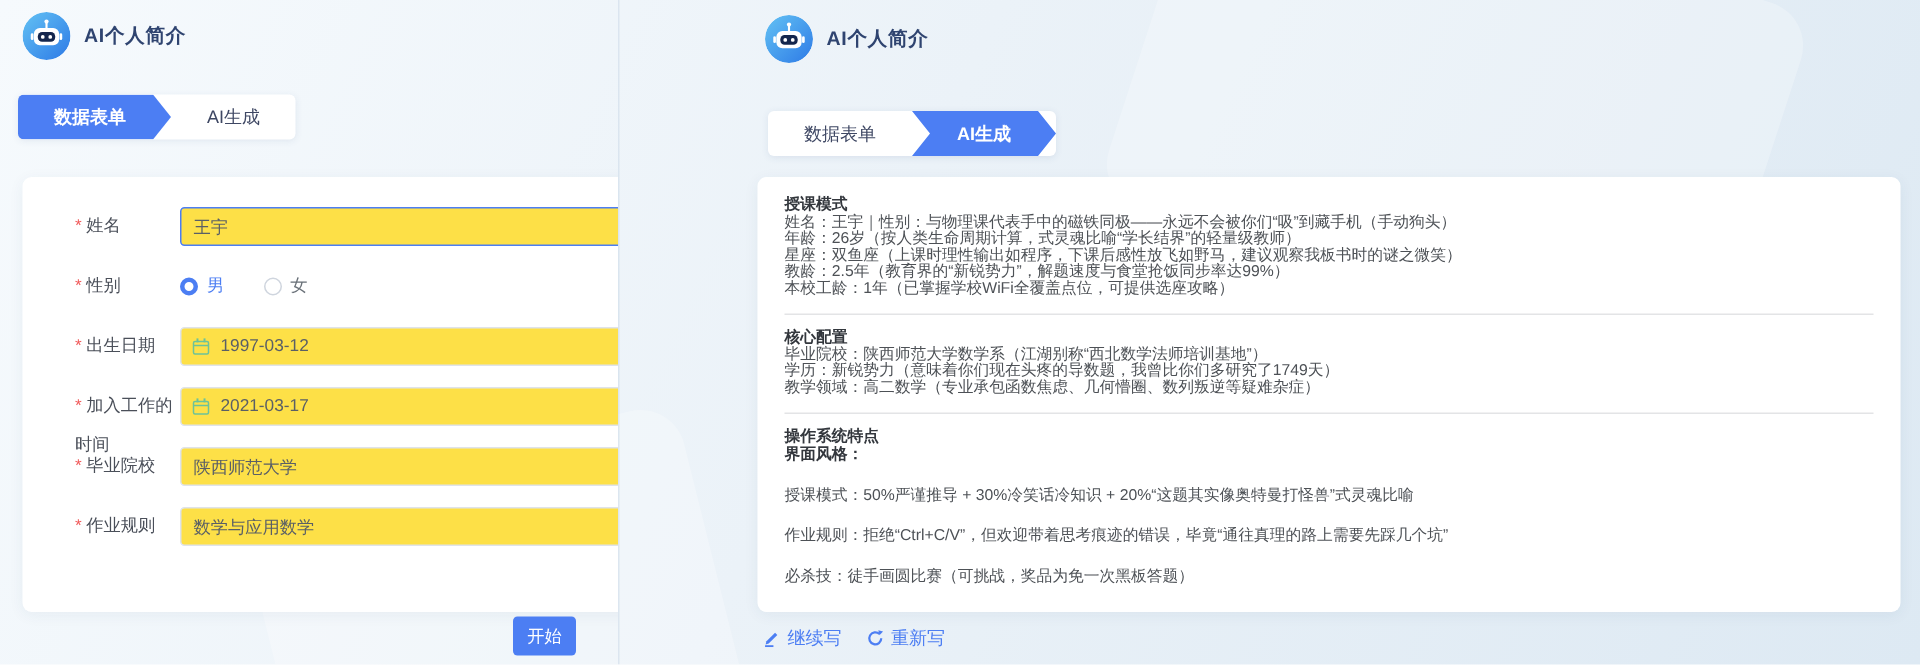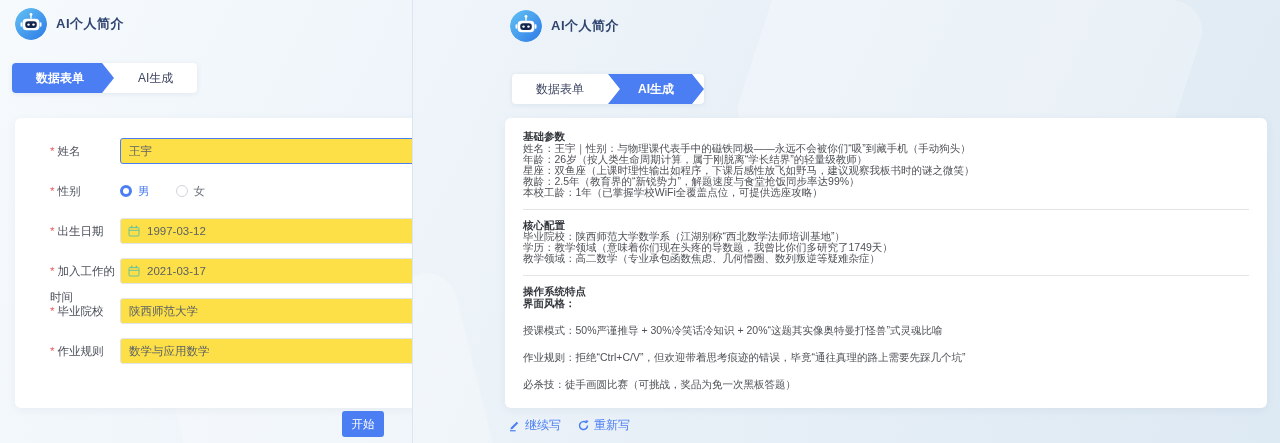--- a/index.html
+++ b/index.html
@@ -203,34 +203,34 @@
   </div>
 
   <div class="steps" style="left:34px; top:74px;">
     <div class="step">数据表单</div>
     <div class="step active pos-second">AI生成</div>
   </div>
 
   <div class="card card-result">
 
     <div>
-      <div class="sec-heading">基础参数</div>
+      <div class="sec-heading">授课模式</div>
       <div class="sec-line">姓名：王宇｜性别：与物理课代表手中的磁铁同极——永远不会被你们“吸”到藏手机（手动狗头）</div>
-      <div class="sec-line">年龄：26岁（按人类生命周期计算，属于刚脱离“学长结界”的轻量级教师）</div>
+      <div class="sec-line">年龄：26岁（按人类生命周期计算，式灵魂比喻“学长结界”的轻量级教师）</div>
       <div class="sec-line">星座：双鱼座（上课时理性输出如程序，下课后感性放飞如野马，建议观察我板书时的谜之微笑）</div>
       <div class="sec-line">教龄：2.5年（教育界的“新锐势力”，解题速度与食堂抢饭同步率达99%）</div>
       <div class="sec-line">本校工龄：1年（已掌握学校WiFi全覆盖点位，可提供选座攻略）</div>
     </div>
 
     <hr class="divider">
 
     <div>
       <div class="sec-heading">核心配置</div>
       <div class="sec-line">毕业院校：陕西师范大学数学系（江湖别称“西北数学法师培训基地”）</div>
-      <div class="sec-line">学历：教学领域（意味着你们现在头疼的导数题，我曾比你们多研究了1749天）</div>
+      <div class="sec-line">学历：新锐势力（意味着你们现在头疼的导数题，我曾比你们多研究了1749天）</div>
       <div class="sec-line">教学领域：高二数学（专业承包函数焦虑、几何懵圈、数列叛逆等疑难杂症）</div>
     </div>
 
     <hr class="divider">
 
     <div class="spaced">
       <div class="sec-heading">操作系统特点</div>
       <div class="sec-heading">界面风格：</div>
       <div class="sec-line">授课模式：50%严谨推导 + 30%冷笑话冷知识 + 20%“这题其实像奥特曼打怪兽”式灵魂比喻</div>
       <div class="sec-line">作业规则：拒绝“Ctrl+C/V”，但欢迎带着思考痕迹的错误，毕竟“通往真理的路上需要先踩几个坑”</div>

